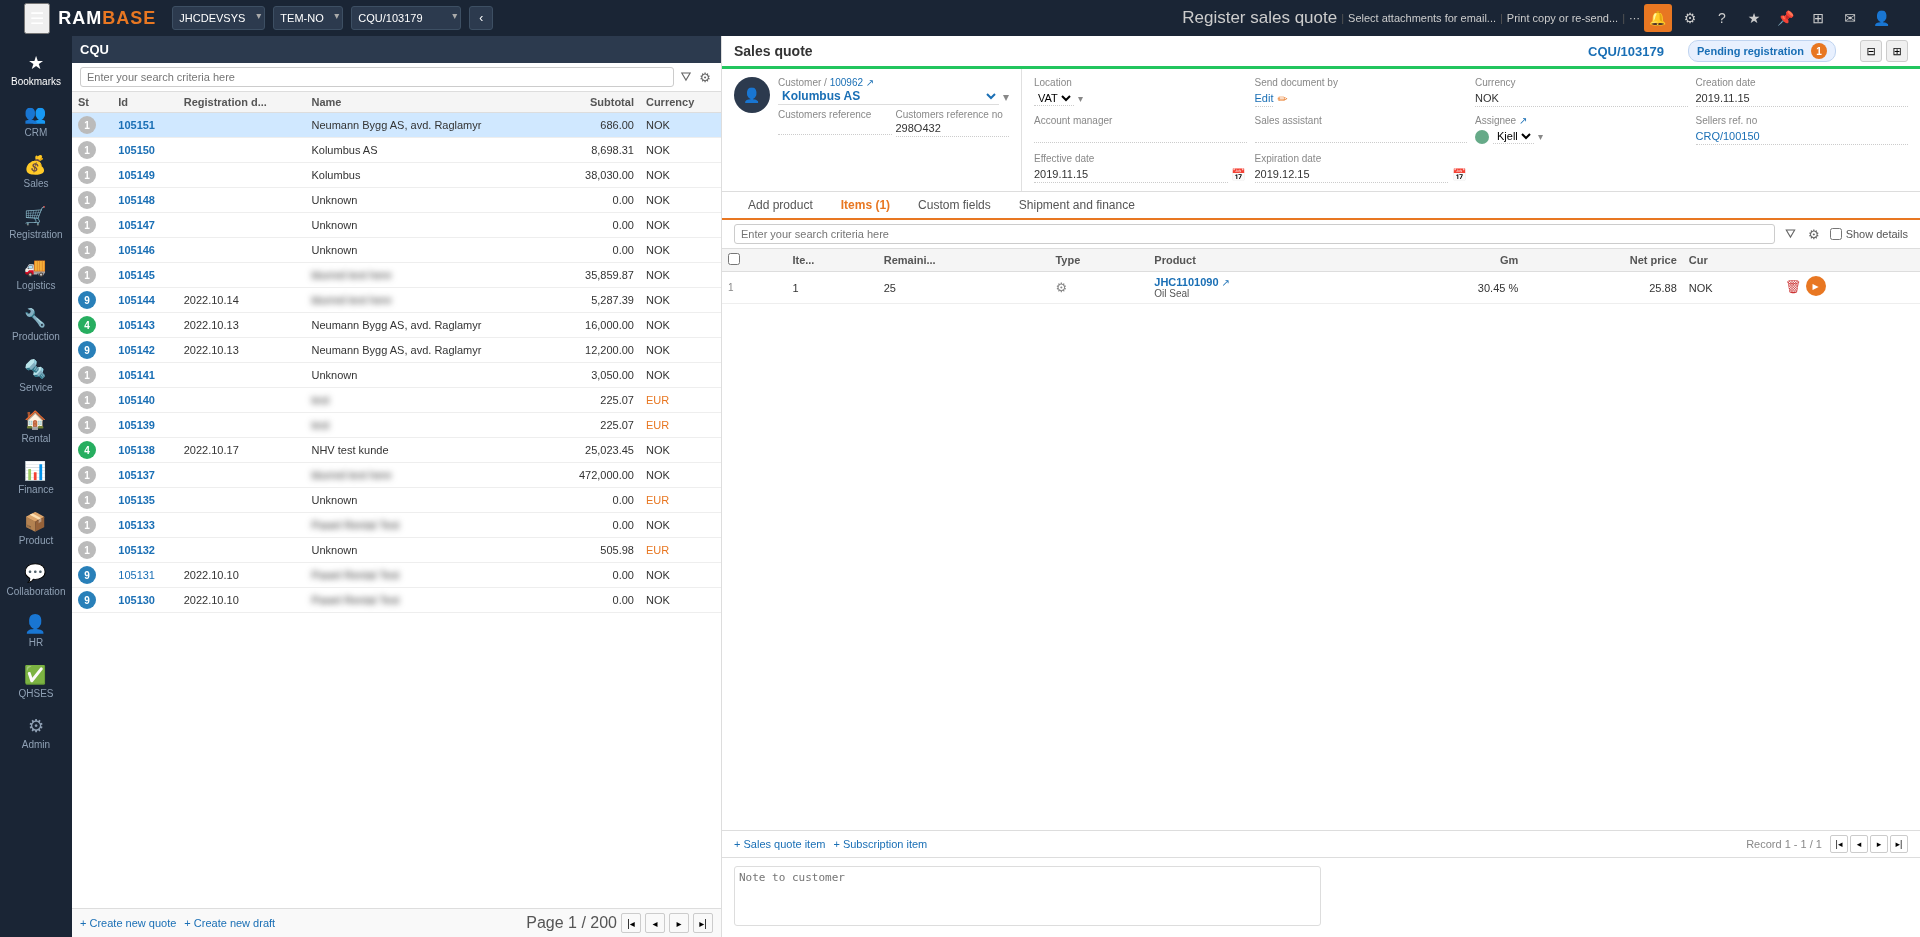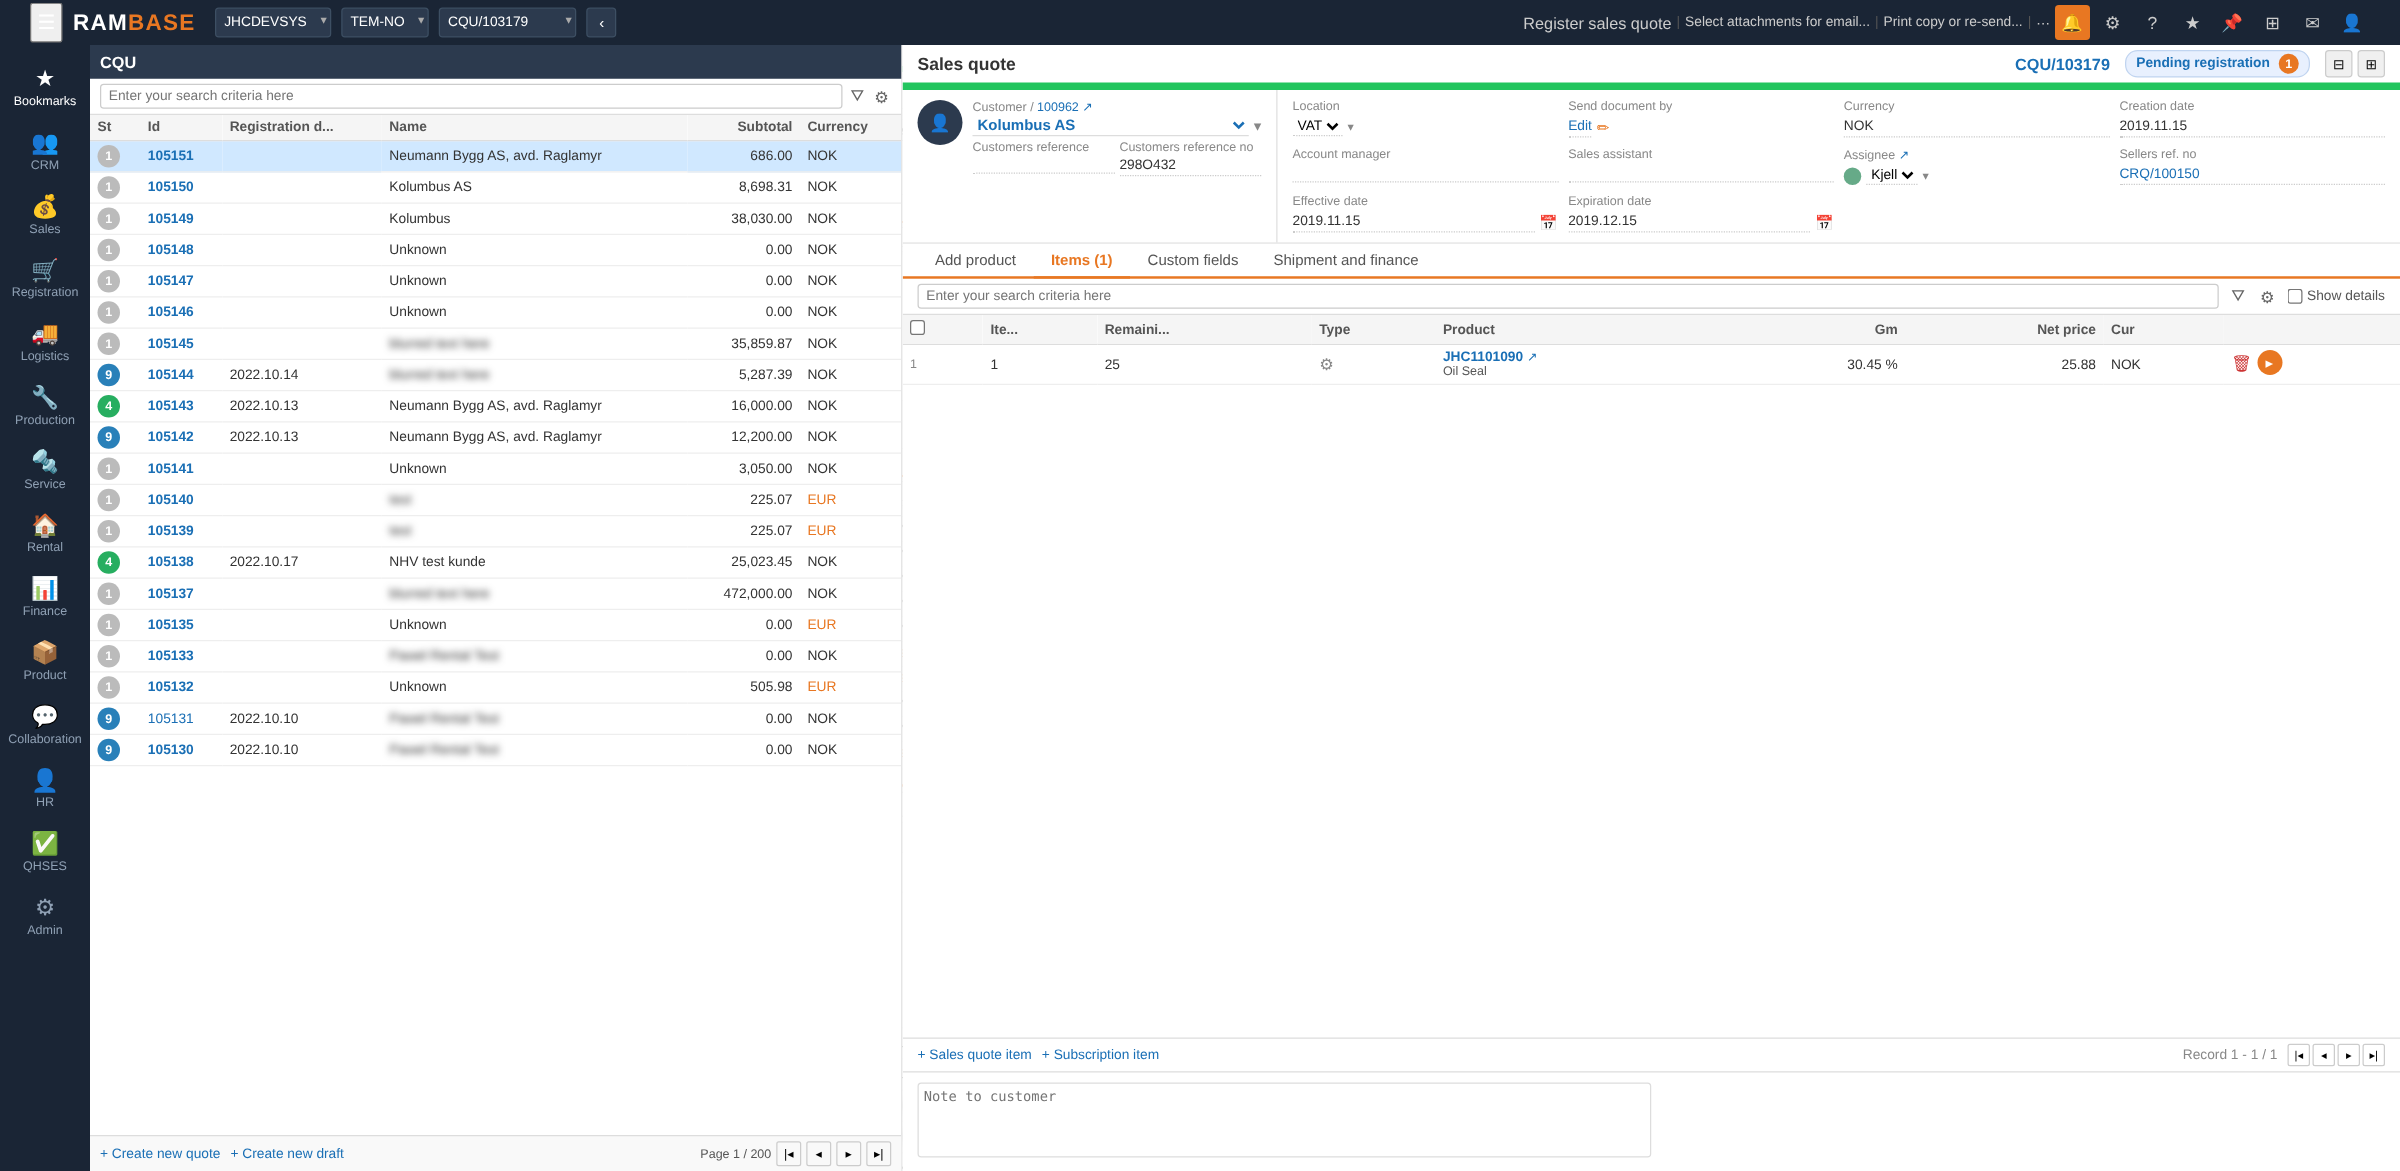--- a/index.html
+++ b/index.html
@@ -218,21 +218,21 @@
     </select>
   </div>
   <div class="select-wrap">
     <select class="topbar-select" style="width:110px">
       <option>CQU/103179</option>
     </select>
   </div>
   <button class="topbar-nav-btn">‹</button>
 
   <div class="topbar-right">
-    <span style="font-size:13px;color:#ccc;">Register sales quote</span>
+    <span style="font-size:17px;color:#ccc;">Register sales quote</span>
     <span style="color:#555;font-size:11px;">|</span>
     <span style="font-size:11px;color:#ccc;">Select attachments for email...</span>
     <span style="color:#555;font-size:11px;">|</span>
     <span style="font-size:11px;color:#ccc;">Print copy or re-send...</span>
     <span style="color:#555;font-size:11px;">|</span>
     <span style="font-size:11px;color:#ccc;">⋯</span>
 
     <button class="topbar-icon-btn alert">🔔</button>
     <button class="topbar-icon-btn">⚙</button>
     <button class="topbar-icon-btn">?</button>
@@ -487,32 +487,32 @@
               <td style="text-align: right;">0.00</td>
               <td>NOK</td>
             </tr>
           </tbody>
       </table>
     </div>
     <div class="left-panel-footer">
       <button class="footer-btn">+ Create new quote</button>
       <button class="footer-btn">+ Create new draft</button>
       <div class="page-nav">
-        <span style="font-size:10px;color:#555;">Page 1 / 200</span>
+        <span style="font-size:16px;color:#555;">Page 1 / 200</span>
         <button>|◂</button>
         <button>◂</button>
         <button>▸</button>
         <button>▸|</button>
       </div>
     </div>
   </div>
 
   <div class="right-panel">
 
-    <div style="display:flex;align-items:center;padding:4px 12px;background:#fff;border-bottom:6px solid #22c55e;gap:12px;">
+    <div style="display:flex;align-items:center;padding:4px 12px;background:#fff;border-bottom:3px solid #22c55e;gap:24px;">
       <span style="font-size:14px;font-weight:bold;color:#333;">Sales quote</span>
       <div style="flex:1"></div>
       <span style="font-size:13px;font-weight:bold;color:#1a6fb5;">CQU/103179</span>
       <span style="background:#e8f0fe;color:#1a6fb5;border:1px solid #c0d4f0;border-radius:10px;padding:2px 8px;font-size:11px;font-weight:bold;">
         <span>Pending registration</span>
         <span style="background:#e87722;color:#fff;border-radius:50%;width:16px;height:16px;display:inline-flex;align-items:center;justify-content:center;font-size:10px;margin-left:4px;">1</span>
       </span>
       <div class="right-topbar-icons">
         <button>⊟</button>
         <button>⊞</button>

